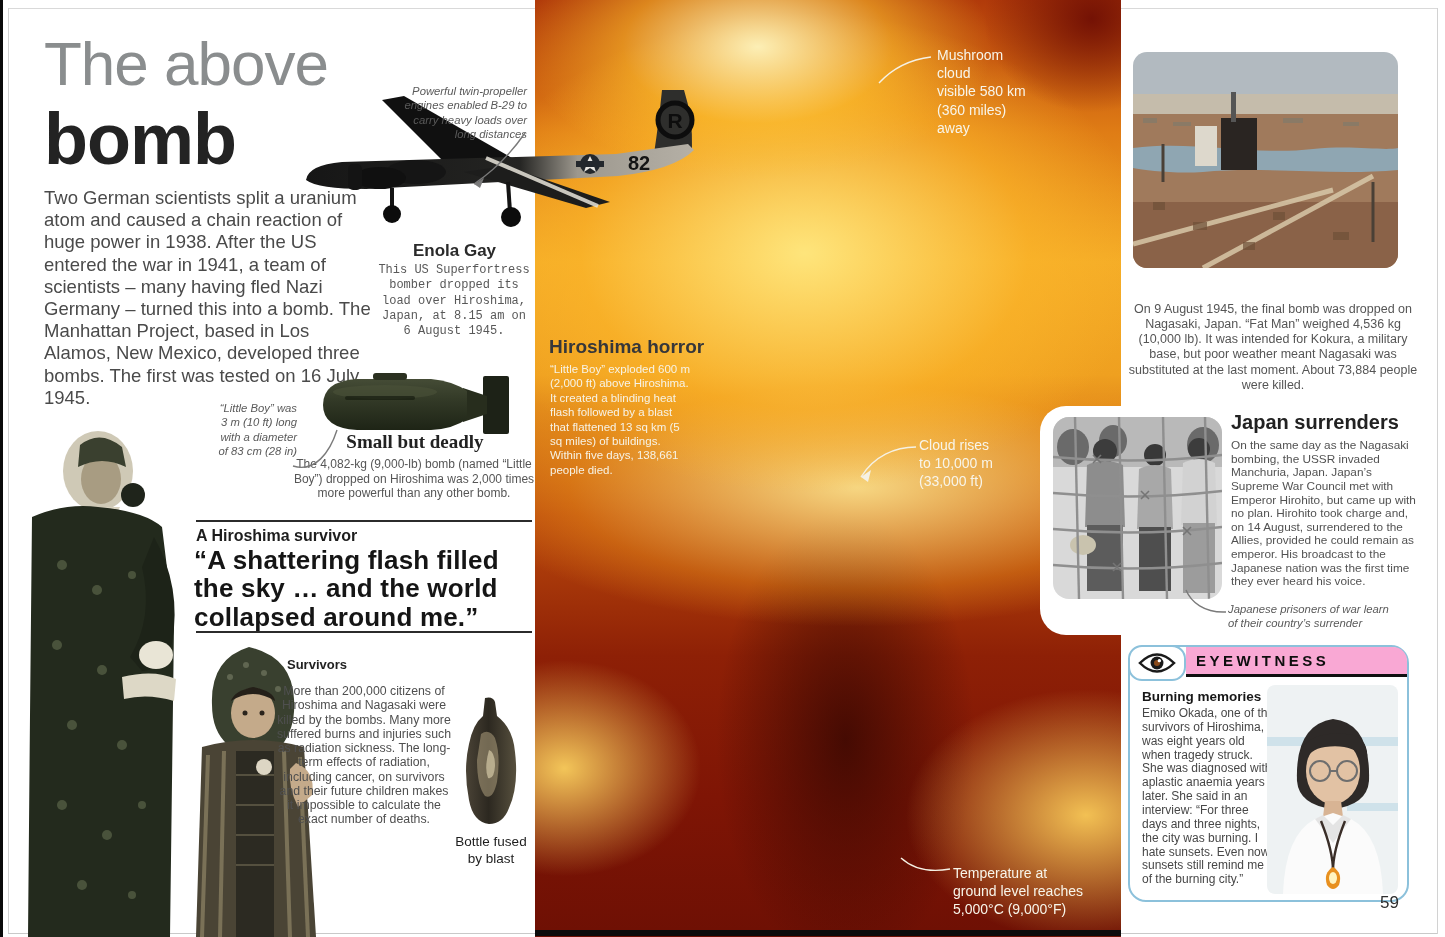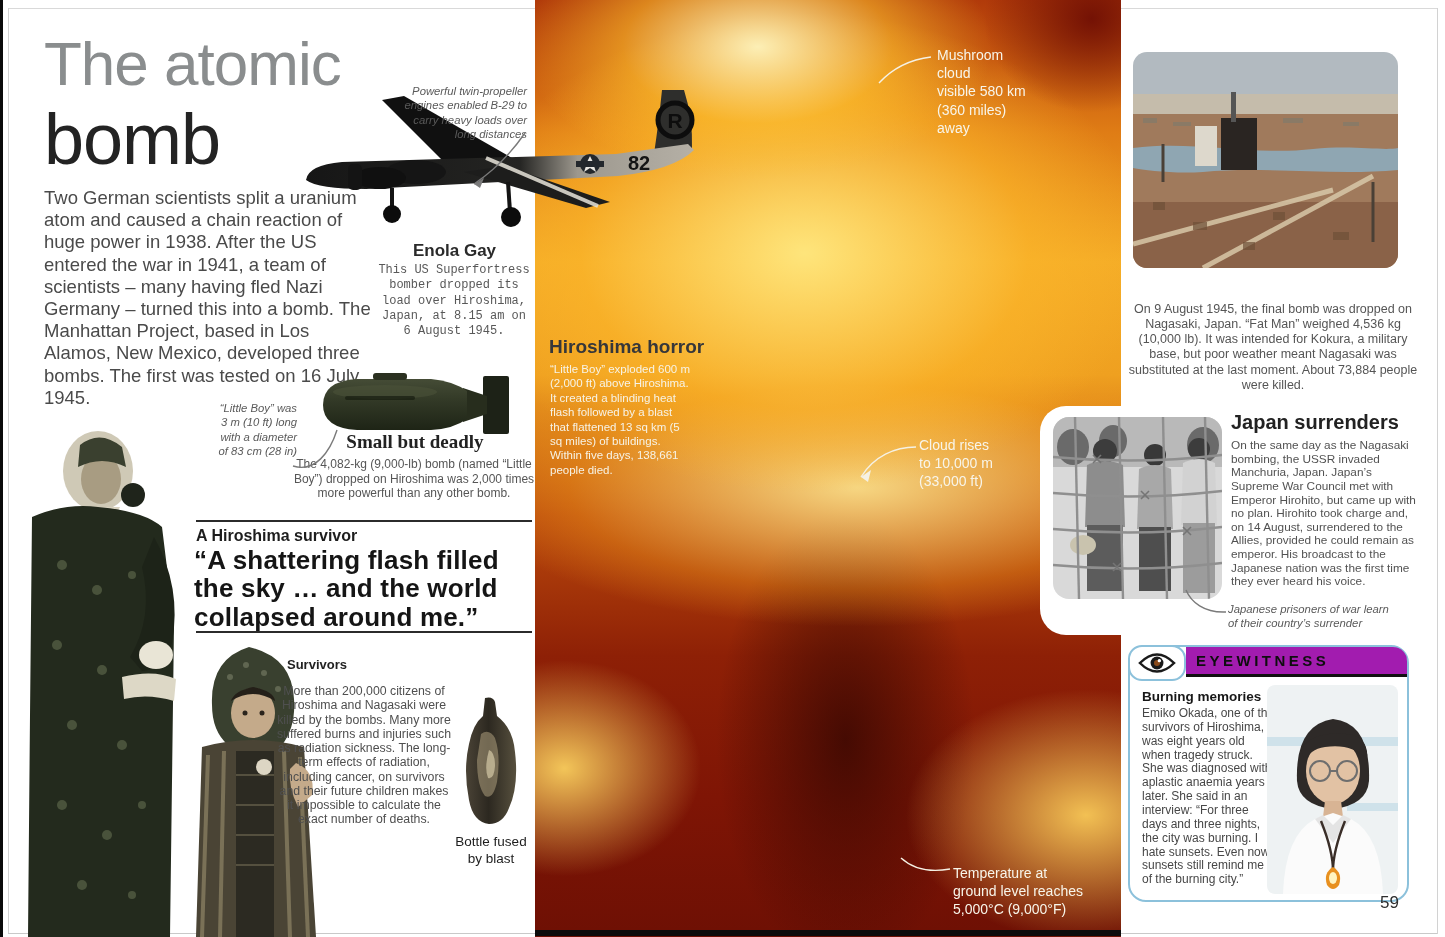--- a/index.html
+++ b/index.html
@@ -13,21 +13,21 @@
 
   
   .edge-black { left:0; top:0; width:3px; height:937px; background:#0a0a0a; z-index:0; }
   .hair-left { left:8px; top:8px; width:1px; height:926px; background:#d2d2d2; z-index:0; }
   .hair-top { left:8px; top:8px; width:1429px; height:1px; background:#d9d9d9; z-index:0; }
   .hair-right { left:1437px; top:8px; width:1px; height:926px; background:#d2d2d2; z-index:5; }
   .hair-bottom { left:8px; top:933px; width:1429px; height:1px; background:#c9c9c9; z-index:0; }
 
   
   .title-gray { left:44px; top:28px; font-size:62px; font-weight:400; color:#8a8d8e; letter-spacing:-1px; z-index:3; }
-  .title-black { left:44px; top:98px; font-size:72px; font-weight:400; color:#232323; letter-spacing:-1px; z-index:3; }
+  .title-black { left:44px; top:98px; font-size:72px; font-weight:700; color:#232323; letter-spacing:-1px; z-index:3; }
   .intro { left:44px; top:187px; width:336px; font-size:18.5px; line-height:1.2; color:#4a4a4a; z-index:3; }
 
   .plane-annot { left:362px; top:84px; width:165px; text-align:right; z-index:4; }
   .plane-svg { left:296px; top:86px; width:426px; height:158px; z-index:3; }
   .enola-h { left:372px; top:241px; width:165px; text-align:center; font-size:17px; font-weight:600; color:#2a2a2a; z-index:3; }
   .enola-c { left:377px; top:263px; width:154px; text-align:center; font-size:12px; line-height:1.28; color:#585858; z-index:3;font-family:Liberation Mono, monospace; }
 
   .bomb-svg { left:315px; top:366px; width:200px; height:80px; z-index:3; }
   .bomb-annot { left:203px; top:401px; width:94px; text-align:right; z-index:3; }
   .sbd-h { left:300px; top:431px; width:230px; text-align:center; font-size:19px; font-weight:700; color:#222; z-index:3;font-family:Liberation Serif, serif; }
@@ -71,21 +71,21 @@
   .nag-h { left:1125px; top:277px; width:292px; text-align:center; font-size:20px; font-weight:700; color:#222; z-index:3; }
   .nag-b { left:1127px; top:302px; width:292px; text-align:center; font-size:12.5px; line-height:1.21; color:#555; z-index:3; }
 
   .js-card { left:1040px; top:406px; width:405px; height:229px; background:#fff; border-radius:26px 0 0 26px; z-index:2; }
   .pow-wrap { left:1053px; top:417px; width:169px; height:182px; border-radius:16px; overflow:hidden; z-index:3; }
   .js-h { left:1231px; top:411px; width:190px; font-size:20px; font-weight:700; color:#222; z-index:3; }
   .js-b { left:1231px; top:439px; width:188px; font-size:11.8px; line-height:1.155; color:#525252; z-index:3; }
   .pow-annot { left:1228px; top:602px; width:185px; z-index:3; }
 
   .ew-box { left:1128px; top:645px; width:281px; height:257px; background:#fff; border:2px solid #8cc1db; border-radius:18px; z-index:2; }
-  .ew-strip { margin-left:56px; height:30px; background:#a21caf; border-bottom:3px solid #101010; border-top-right-radius:14px; display:flex; align-items:center; padding-left:10px; }
+  .ew-strip { margin-left:56px; height:30px; background:#f9a8d4; border-bottom:3px solid #101010; border-top-right-radius:14px; display:flex; align-items:center; padding-left:10px; }
   .ew-label { font-size:15px; font-weight:800; letter-spacing:3.5px; color:#0e0e0e; }
   .ew-tab { position:absolute; left:-2px; top:-2px; width:58px; height:36px; background:#fff; border:2px solid #8cc1db; border-radius:14px; display:flex; align-items:center; justify-content:center; }
   .ew-h { position:absolute; left:12px; top:42px; font-size:13.5px; font-weight:700; color:#171717; }
   .ew-b { position:absolute; left:12px; top:60px; width:134px; font-size:12px; line-height:1.155; color:#474747; }
   .ew-photo { position:absolute; right:9px; top:38px; width:131px; height:209px; border-radius:8px; overflow:hidden; }
 
   .pgnum { left:1380px; top:893px; font-size:17px; color:#2e2e2e; z-index:3; }
 
   .leaders { left:0; top:0; width:1445px; height:937px; z-index:4; pointer-events:none; }
 </style>
@@ -93,21 +93,21 @@
 <body>
 
 <div class="page">
 
   <div class="abs edge-black"></div>
   <div class="abs hair-top"></div>
   <div class="abs hair-left"></div>
   <div class="abs hair-right"></div>
   <div class="abs hair-bottom"></div>
 
-  <div class="abs title-gray">The atomic</div>
+  <div class="abs title-gray">The above</div>
   <div class="abs title-black">bomb</div>
   <div class="abs intro">Two German scientists split a uranium atom and caused a chain reaction of huge power in 1938. After the US entered the war in 1941, a team of scientists – many having fled Nazi Germany – turned this into a bomb. The Manhattan Project, based in Los Alamos, New Mexico, developed three bombs. The first was tested on 16 July 1945.</div>
 
   <div class="abs annot plane-annot">Powerful twin-propeller
 engines enabled B-29 to
 carry heavy loads over
 long distances</div>
   <svg class="abs plane-svg" viewBox="0 0 426 158">
     <defs>
       <linearGradient id="fus" x1="0" y1="0" x2="1" y2="0">

